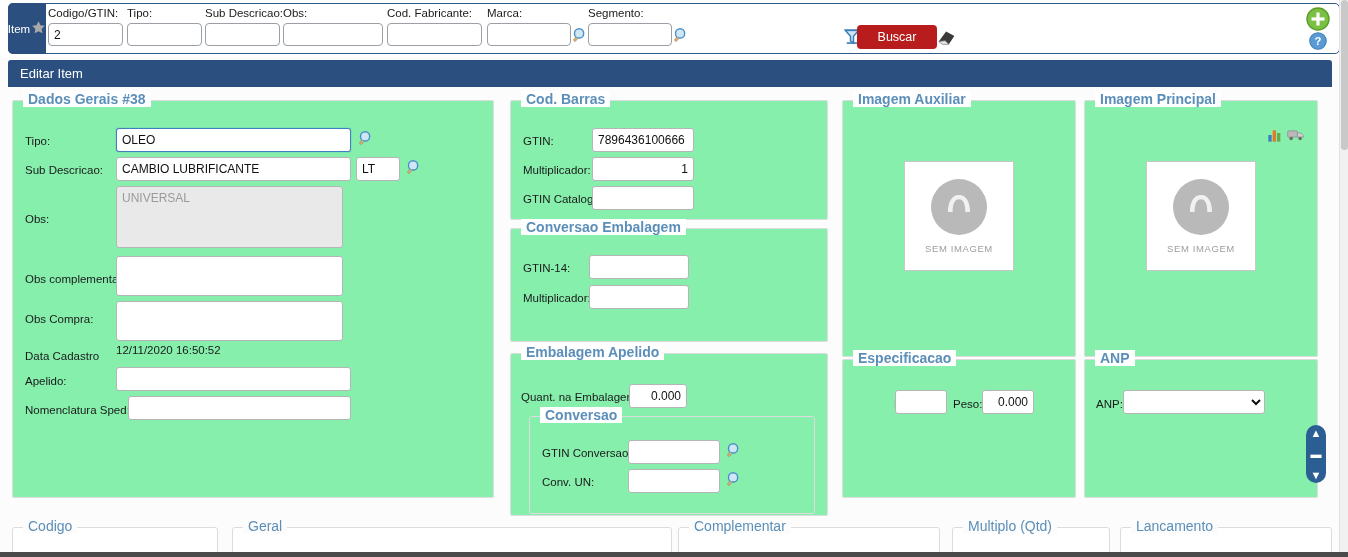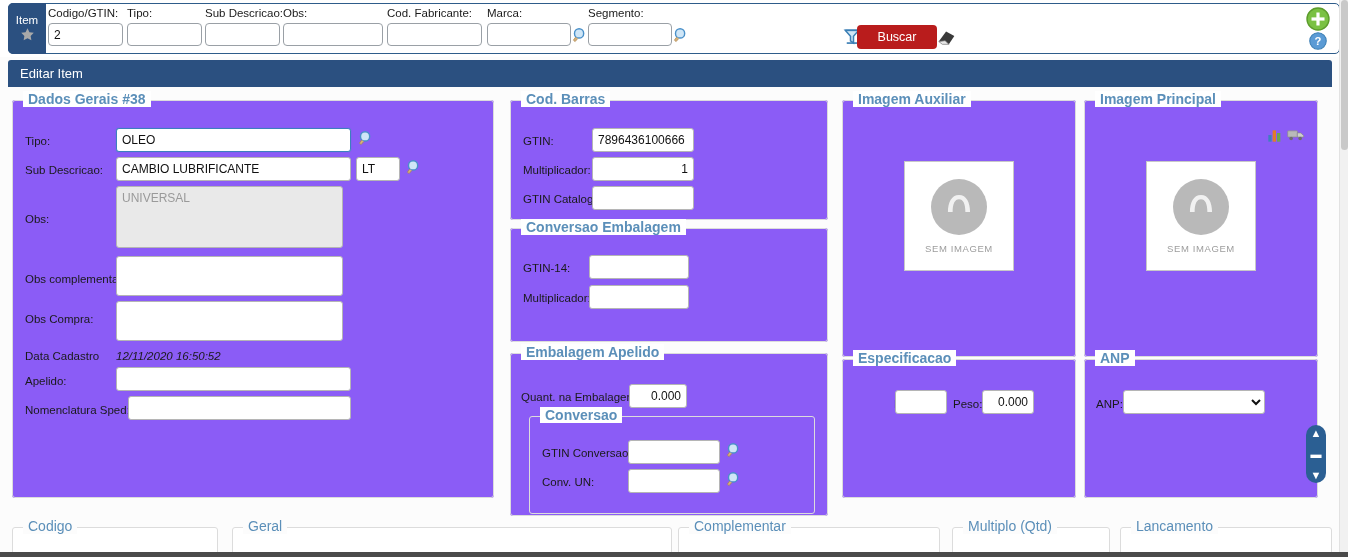--- a/index.html
+++ b/index.html
@@ -19,21 +19,21 @@
     position: absolute; left: 0; top: 0; width: 1348px; height: 57px;
     background: #ffffff;
   }
   .toolbar-inner {
     position: absolute; left: 8px; top: 3px; width: 1332px; height: 51px;
     border: 1px solid #2e5c8a; border-radius: 5px; background: #fff;
   }
   .item-tab {
     position: absolute; left: 8px; top: 3px; width: 38px; height: 51px;
     background: #2b5080; border-radius: 5px 0 0 5px;
-    display: flex; flex-direction: column; align-items: center; justify-content: center;
+    display: flex; flex-direction: row; align-items: center; justify-content: center;
     gap: 1px;
   }
   .item-tab-label { color: #ffffff; font-size: 11.5px; line-height: 12px; }
   .star-icon { display: block; line-height: 1; }
   .field-group { position: absolute; top: 6px; }
   .field-label {
     font-size: 11.5px; color: #1a1a1a; display: block;
     height: 14px; line-height: 14px; white-space: nowrap;
   }
   .tb-input {
@@ -55,21 +55,21 @@
   .title-bar {
     position: absolute; left: 8px; top: 60px; width: 1324px; height: 27px;
     background: #2b5080; border-radius: 3px 3px 0 0;
     color: #ffffff; font-size: 13px;
     display: flex; align-items: center; padding-left: 12px;
   }
 
   
   .fs {
     position: absolute; border: 1px solid #dcdcdc; border-radius: 3px;
-    background: #8b5cf6;
+    background: #86efac;
   }
   .fs-legend {
     position: absolute; top: -10px; left: 10px; padding: 0 5px;
     background: #ffffff; color: #5b8fb9; font-size: 14px; font-weight: bold;
     white-space: nowrap;
   }
   .row-label {
     position: absolute; font-size: 11.5px; color: #1a1a1a; white-space: nowrap;
   }
   .fld {
@@ -264,21 +264,21 @@
     <span class="row-label" style="left:12px; top:112px;">Obs:</span>
     <textarea class="ta readonly" style="left: 103px; top: 85px; width: 227px; height: 62px;" readonly="">UNIVERSAL</textarea>
 
     <span class="row-label" style="left:12px; top:172px;">Obs complementar:</span>
     <textarea class="ta" style="left: 103px; top: 155px; width: 227px; height: 40px;"></textarea>
 
     <span class="row-label" style="left:12px; top:212px;">Obs Compra:</span>
     <textarea class="ta" style="left: 103px; top: 200px; width: 227px; height: 40px;"></textarea>
 
     <span class="row-label" style="left:12px; top:249px;">Data Cadastro</span>
-    <span class="static-val" style="left:103px; top:249px;font-style:italic;">12/11/2020 16:50:52</span>
+    <span class="static-val" style="left:103px; top:243px;">12/11/2020 16:50:52</span>
 
     <span class="row-label" style="left:12px; top:274px;">Apelido:</span>
     <input class="fld" style="left: 103px; top: 266px; width: 235px;" value="">
 
     <span class="row-label" style="left:12px; top:303px;">Nomenclatura Sped:</span>
     <input class="fld" style="left: 115px; top: 295px; width: 223px;" value="">
   </fieldset>
 
   <fieldset class="fs" style="left:510px; top:100px; width:318px; height:120px; margin:0; padding:0;">
     <div class="fs-legend">Cod. Barras</div>

